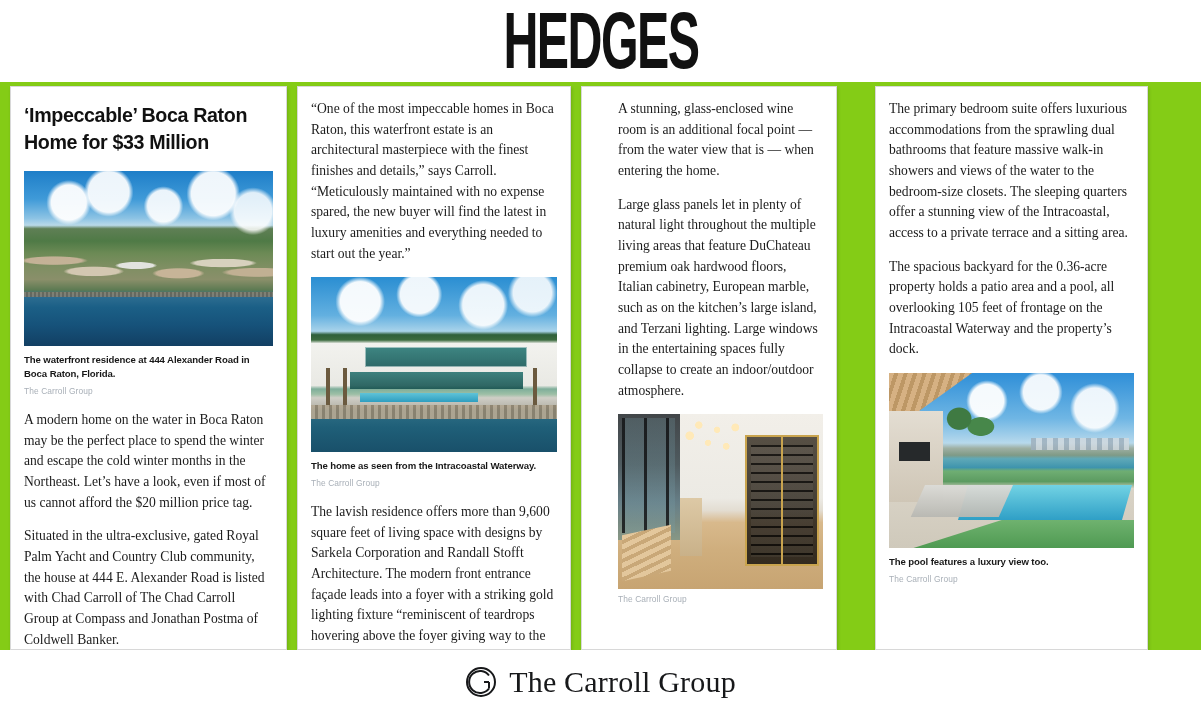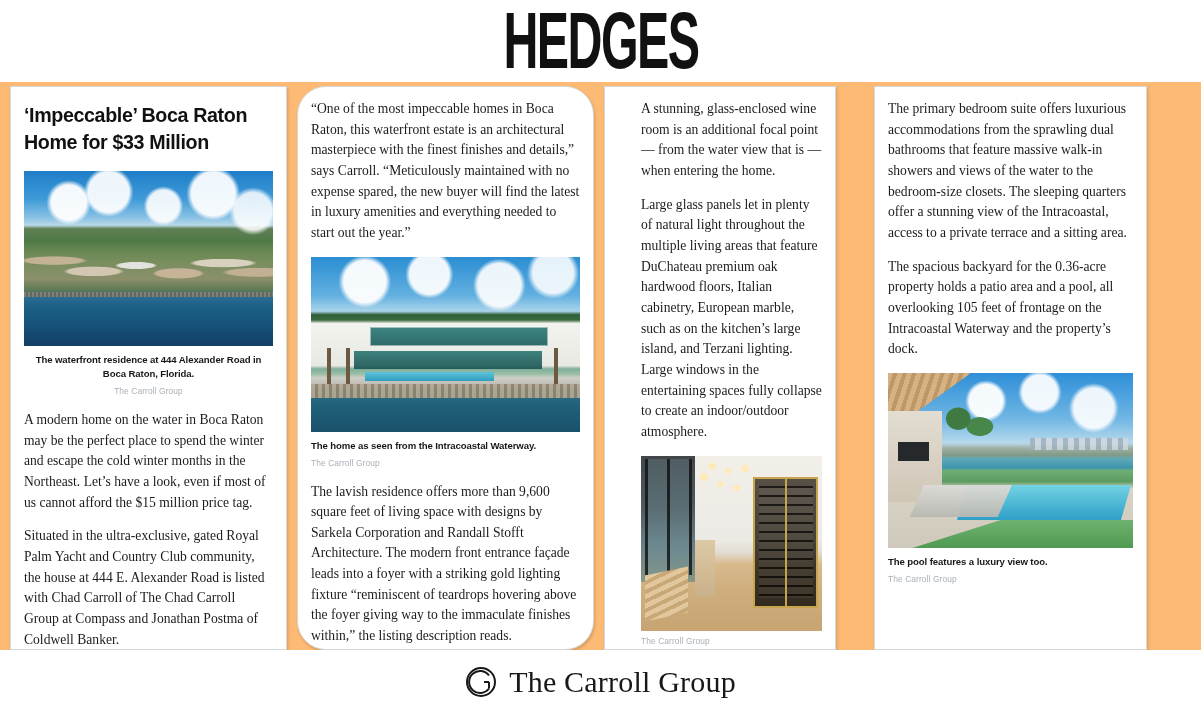--- a/index.html
+++ b/index.html
@@ -10,21 +10,21 @@
     width: 1201px;
     height: 713px;
     background: #ffffff;
     font-family: "Liberation Serif", serif;
     overflow: hidden;
   }
   .page {
     position: relative;
     width: 1201px;
     height: 713px;
-    background: #fdba74;
+    background: #84cc16;
   }
 
   
   .masthead {
     position: absolute;
     top: 0;
     left: 0;
     width: 1201px;
     height: 82px;
     display: flex;
@@ -57,22 +57,22 @@
   .card {
     background: #ffffff;
     border: 1px solid #d8d8d8;
     box-shadow: 1px 2px 3px rgba(0,0,0,0.16);
     box-sizing: border-box;
     padding: 12px 13px 10px 13px;
     overflow: hidden;
     position: relative;
   }
   .card.c1 { width: 277px; }
-  .card.c2 { width: 297px; border-radius: 29px; }
-  .card.c3 { width: 232px; padding-left: 36px; }
+  .card.c2 { width: 274px; }
+  .card.c3 { width: 256px; padding-left: 36px; }
   .card.c4 { width: 273px; margin-left: 28px; }
 
   .headline {
     font-family: "Liberation Sans", sans-serif;
     font-weight: bold;
     font-size: 20.5px;
     line-height: 1.3;
     letter-spacing: -0.4px;
     color: #111111;
     margin: 3px 0 16px 0;
@@ -84,21 +84,21 @@
     font-family: "Liberation Serif", serif;
     font-size: 13.6px;
     line-height: 1.52;
     color: #1b1b1b;
     margin: 0 0 13px 0;
     text-align: left;
   }
   .body-p:last-child { margin-bottom: 0; }
 
   .figure { margin: 0 0 14px 0; }
-  .figure.first { margin-top: 8px; text-align: center; }
+  .figure.first { margin-top: 8px; }
   .photo {
     width: 100%;
     height: 175px;
     position: relative;
     overflow: hidden;
     display: block;
   }
   .caption {
     font-family: "Liberation Sans", sans-serif;
     font-weight: bold;
@@ -330,21 +330,21 @@
 
       <div class="figure first">
         <div class="photo ph-aerial">
           <div class="roofs"></div>
           <div class="seawall"></div>
         </div>
         <div class="caption">The waterfront residence at 444 Alexander Road in Boca Raton, Florida.</div>
         <div class="credit">The Carroll Group</div>
       </div>
 
-      <p class="body-p">A modern home on the water in Boca Raton may be the perfect place to spend the winter and escape the cold winter months in the Northeast. Let’s have a look, even if most of us cannot afford the $15 million price tag.</p>
+      <p class="body-p">A modern home on the water in Boca Raton may be the perfect place to spend the winter and escape the cold winter months in the Northeast. Let’s have a look, even if most of us cannot afford the $20 million price tag.</p>
       <p class="body-p">Situated in the ultra-exclusive, gated Royal Palm Yacht and Country Club community, the house at 444 E. Alexander Road is listed with Chad Carroll of The Chad Carroll Group at Compass and Jonathan Postma of Coldwell Banker.</p>
     </div>
 
     <div class="card c2">
       <p class="body-p">“One of the most impeccable homes in Boca Raton, this waterfront estate is an architectural masterpiece with the finest finishes and details,” says Carroll. “Meticulously maintained with no expense spared, the new buyer will find the latest in luxury amenities and everything needed to start out the year.”</p>
 
       <div class="figure">
         <div class="photo ph-mansion">
           <div class="palm" style="left:6%;"></div>
           <div class="palm" style="left:13%;"></div>

